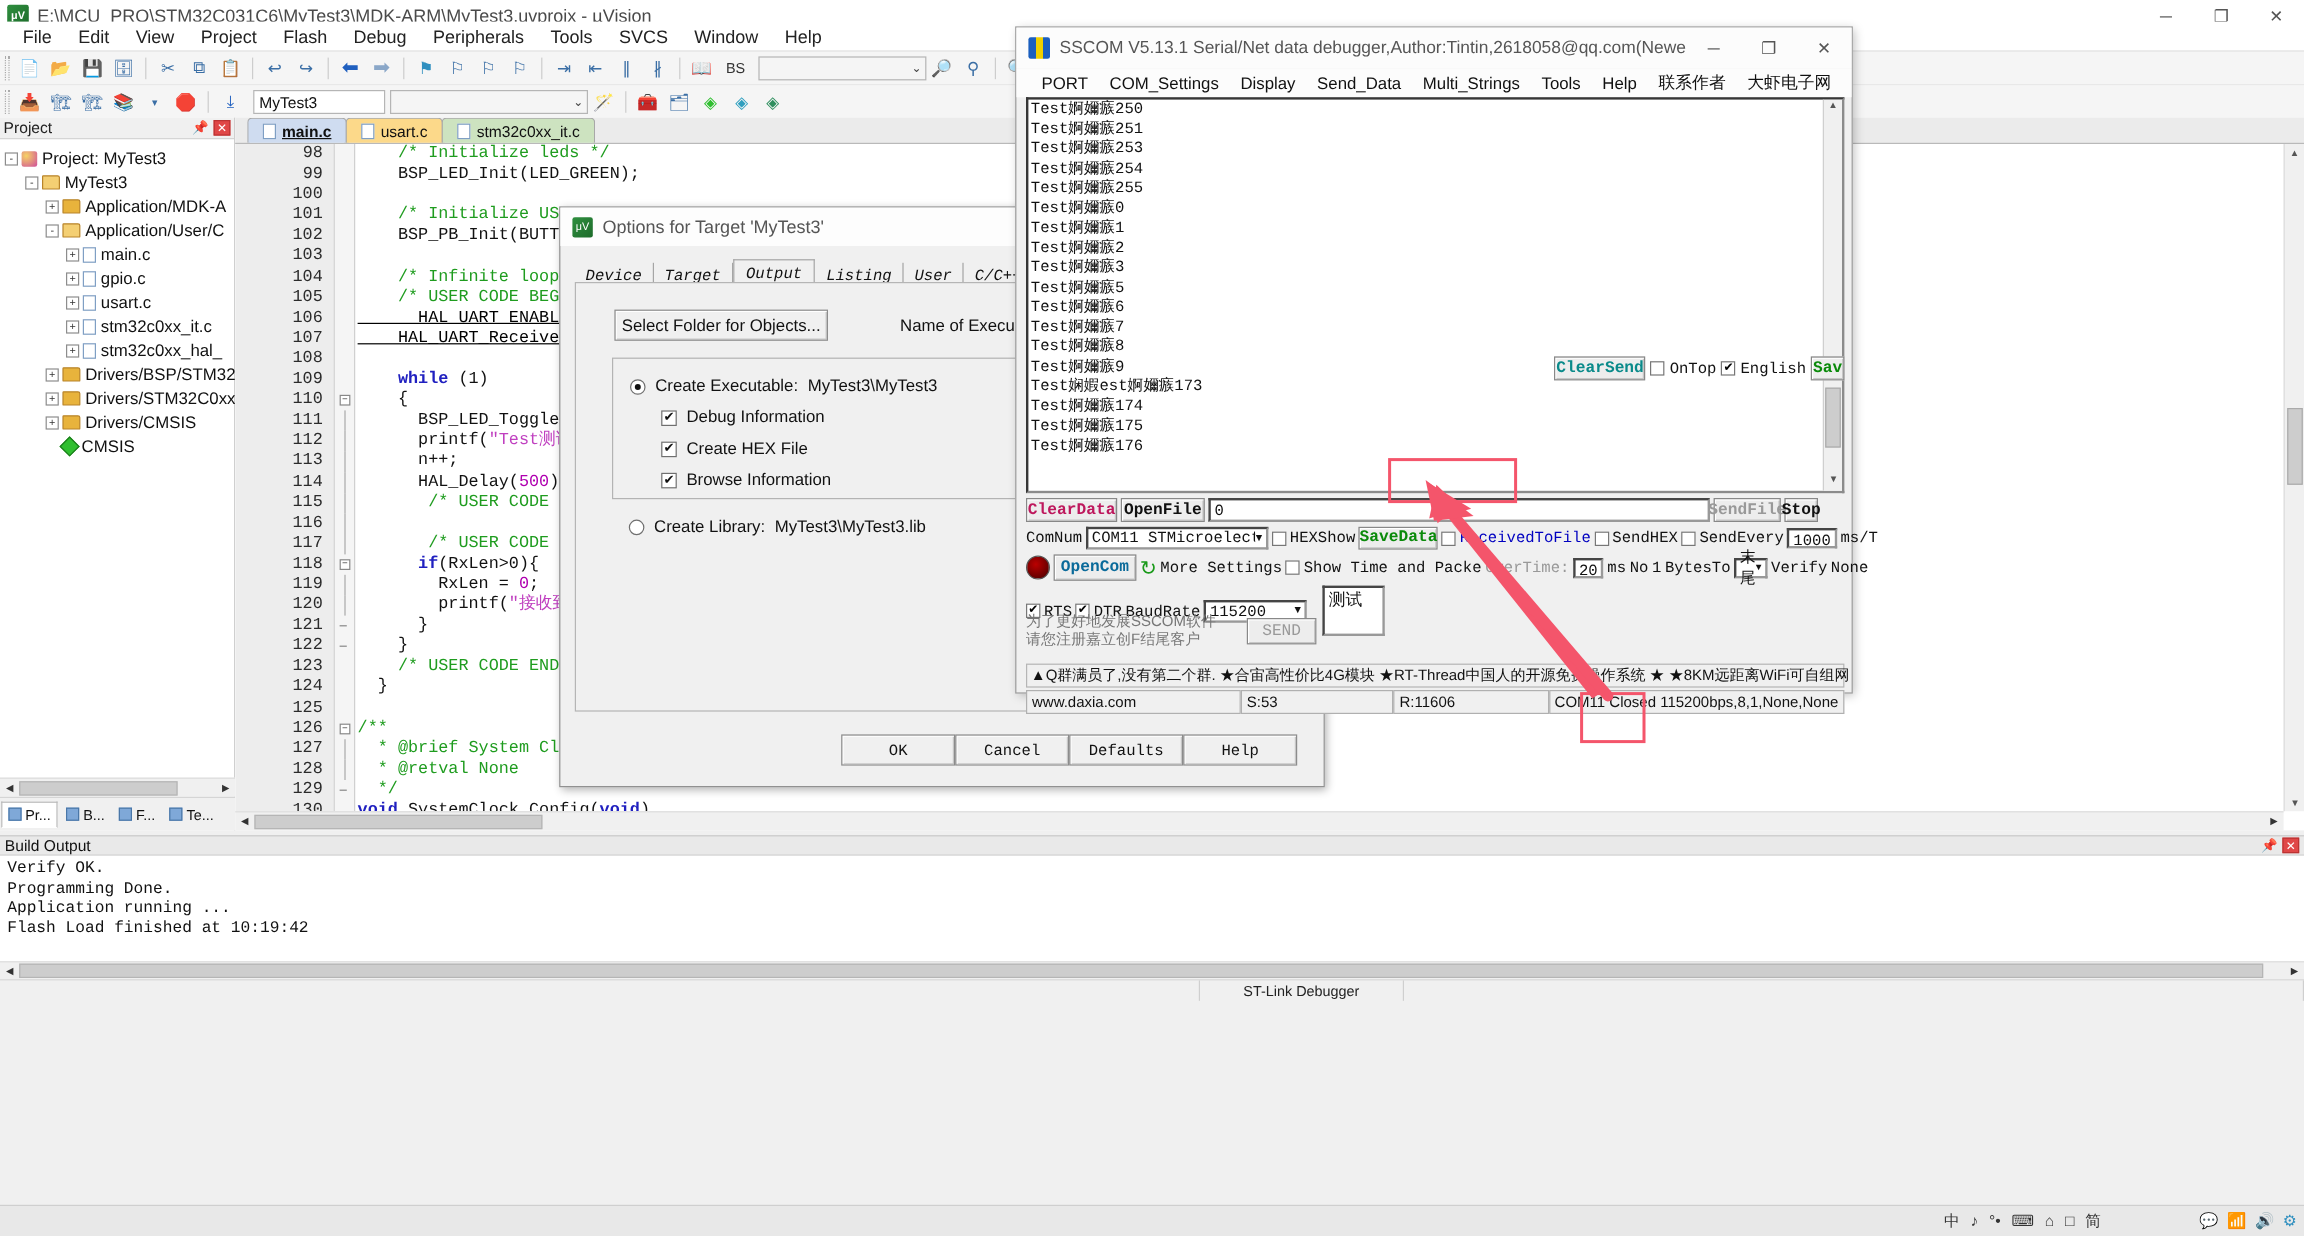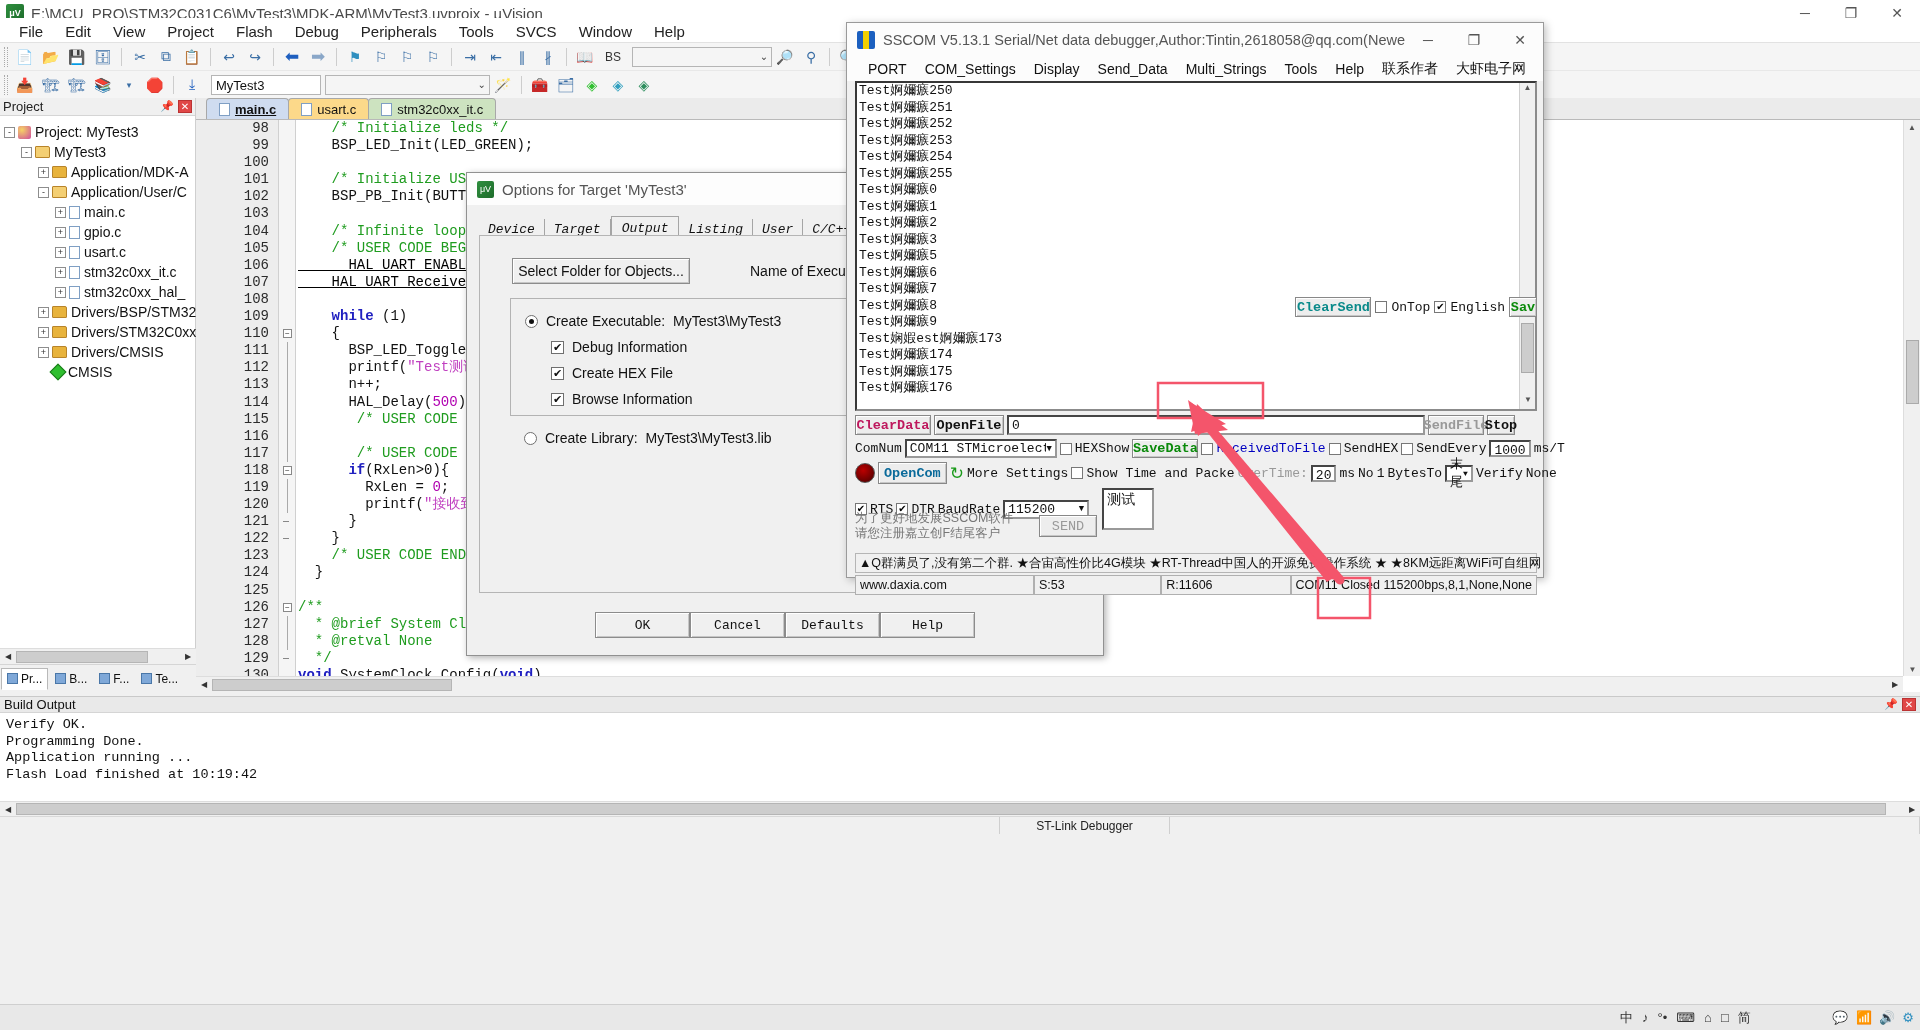--- a/index.html
+++ b/index.html
@@ -161,23 +161,23 @@
     background:#f0f0f0; border:1px solid #8c8c8c; font-size:14px; color:#111;
     display:flex; align-items:center; justify-content:center;
     box-shadow: inset 1px 1px 0 #fff, inset -1px -1px 0 #c6c6c6;
   }
   .group-box { position:absolute; border:1px solid #b3b3b3; background:#f0f0f0; }
   .radio { width:13px; height:13px; border-radius:50%; border:1px solid #6f6f6f; background:#fff;
      display:flex; align-items:center; justify-content:center; flex:none;}
   .radio .dot { width:5px; height:5px; border-radius:50%; background:#111; }
   .cbox { width:13px; height:13px; border:1px solid #6f6f6f; background:#fff; flex:none;
     display:flex; align-items:center; justify-content:center; font-size:11px; color:#111; line-height:11px;}
-  .opt-row { display:flex; align-items:center; gap:8px; font-size:14px; color:#111; }
+  .opt-row { display:flex; align-items:flex-end; gap:8px; font-size:14px; color:#111; }
   .dlg-bottom { position:absolute; left:0; bottom:0; width:100%; height:60px; display:flex;
-     align-items:center; justify-content:center; padding:0 22px; }
+     align-items:center; justify-content:flex-end; padding:0 22px; }
   .dlg-bottom .btn { width:95px; height:26px; font-family:"Liberation Mono", monospace; font-size:13px;}
 
   
   #sscom {
     position:absolute; left:846px; top:22px; width:698px; height:556px;
     background:#f0f0f0; border:1px solid #9a9a9a; box-shadow:2px 2px 8px rgba(0,0,0,.25);
   }
   .ss-title { height:34px; background:#fcfcfc; display:flex; align-items:center; padding-left:10px;}
   .ss-ico { width:18px; height:18px; margin-right:8px;
     background:linear-gradient(90deg,#1b5fbf 0 33%, #f0d000 33% 66%, #1b5fbf 66%); border-radius:2px;}
@@ -683,21 +683,20 @@
       <div class="ss-menu-item">Tools</div>
       <div class="ss-menu-item">Help</div>
       <div class="ss-menu-item">联系作者</div>
       <div class="ss-menu-item">大虾电子网</div>
     </div>
 
   <div class="ss-term">
     <div id="term-text">
         <div class="term-text">Test婀嬭瘯250</div>
         <div class="term-text">Test婀嬭瘯251</div>
-        <div class="term-text">Test婀嬭瘯252</div>
         <div class="term-text">Test婀嬭瘯253</div>
         <div class="term-text">Test婀嬭瘯254</div>
         <div class="term-text">Test婀嬭瘯255</div>
         <div class="term-text">Test婀嬭瘯0</div>
         <div class="term-text">Test婀嬭瘯1</div>
         <div class="term-text">Test婀嬭瘯2</div>
         <div class="term-text">Test婀嬭瘯3</div>
         <div class="term-text">Test婀嬭瘯5</div>
         <div class="term-text">Test婀嬭瘯6</div>
         <div class="term-text">Test婀嬭瘯7</div>

